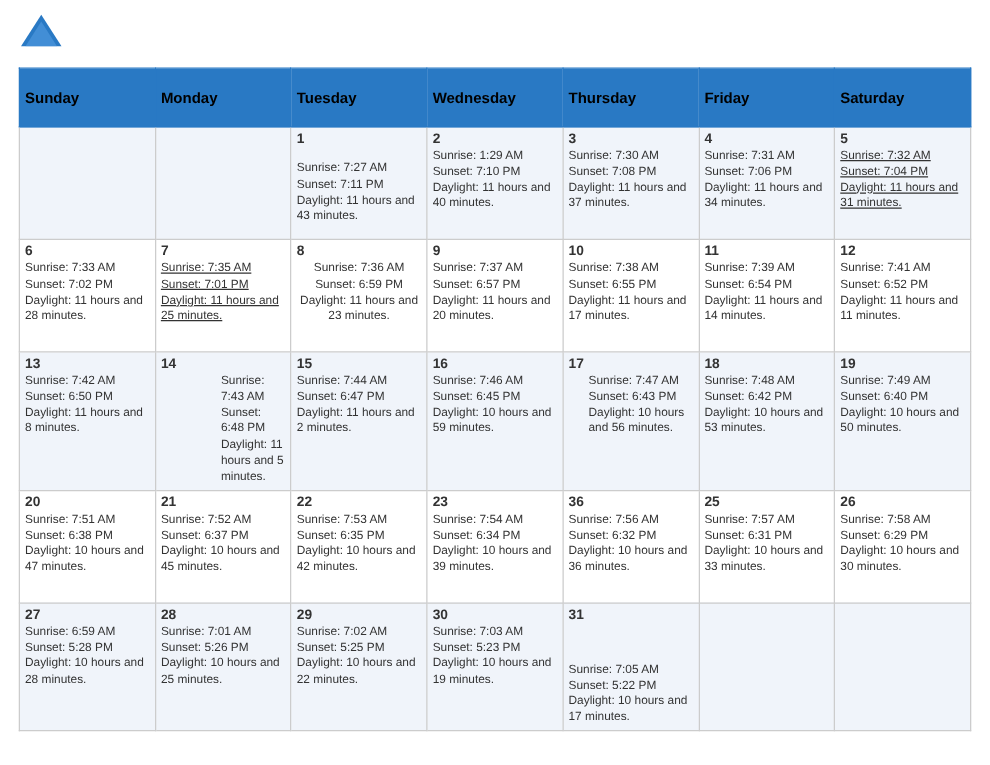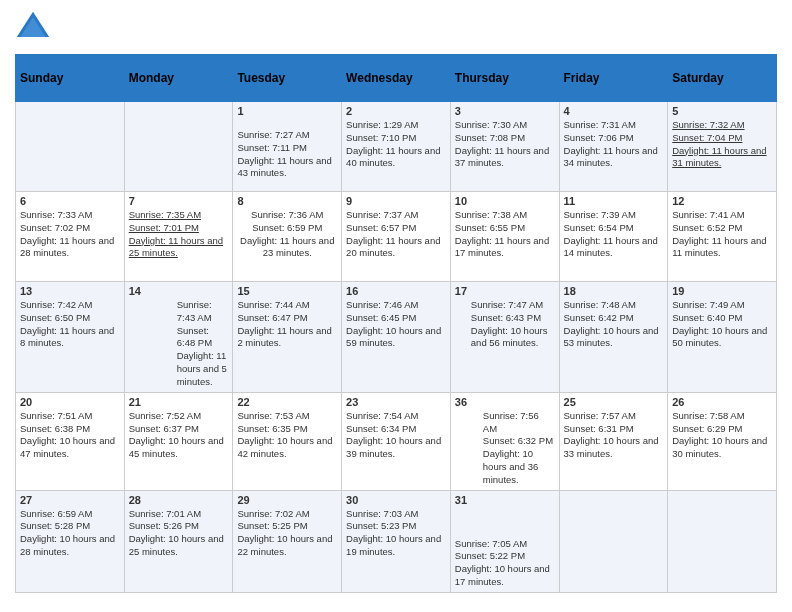--- a/index.html
+++ b/index.html
@@ -277,21 +277,21 @@
 Daylight: 10 hours and 42 minutes.</div>
           </td>
           <td>
             <span class="day-num">23</span>
             <div class="day-info" style="white-space: pre-line;">Sunrise: 7:54 AM
 Sunset: 6:34 PM
 Daylight: 10 hours and 39 minutes.</div>
           </td>
           <td>
             <span class="day-num">36</span>
-            <div class="day-info" style="white-space: pre-line; margin-left: 28px;">Sunrise: 7:56 AM
+            <div class="day-info" style="white-space: pre-line;">Sunrise: 7:56 AM
 Sunset: 6:32 PM
 Daylight: 10 hours and 36 minutes.</div>
           </td>
           <td>
             <span class="day-num">25</span>
             <div class="day-info" style="white-space: pre-line;">Sunrise: 7:57 AM
 Sunset: 6:31 PM
 Daylight: 10 hours and 33 minutes.</div>
           </td>
           <td>

